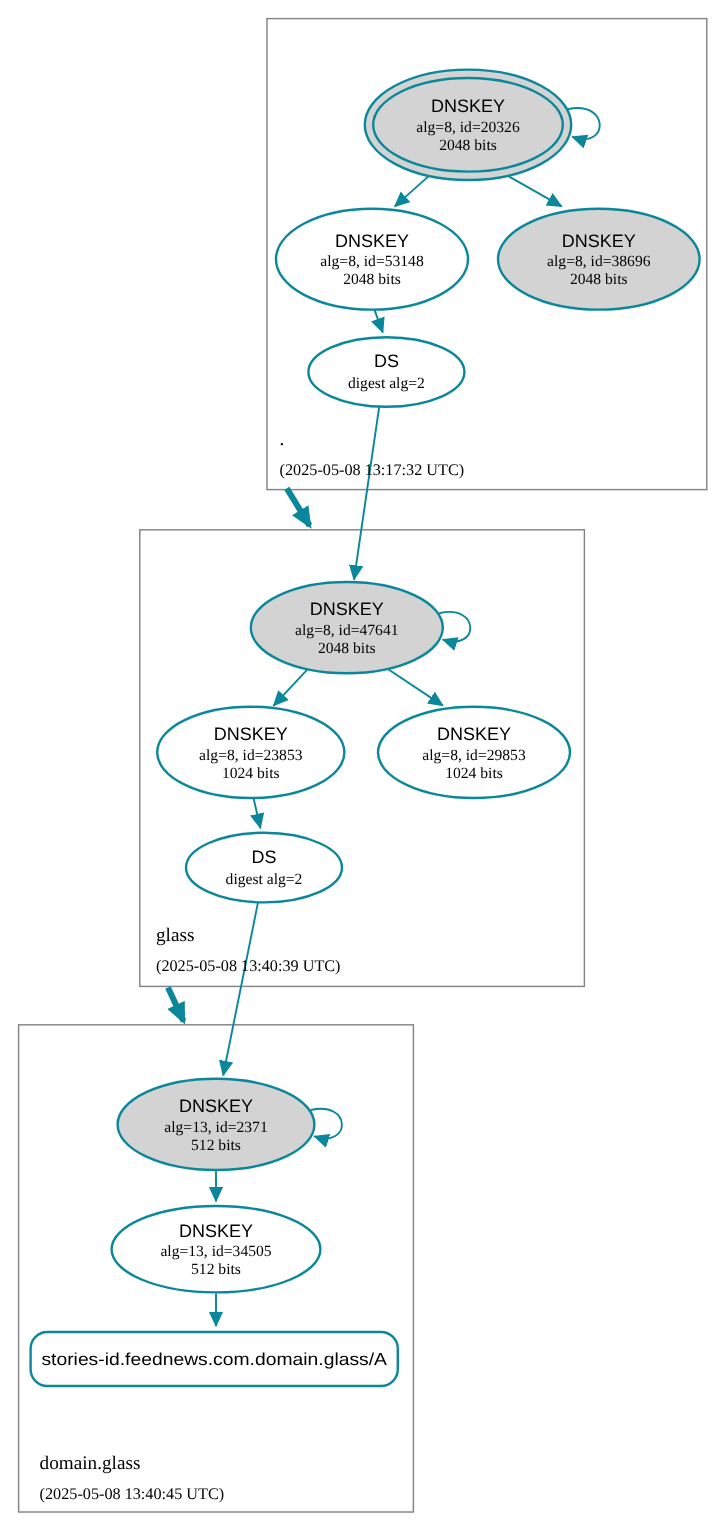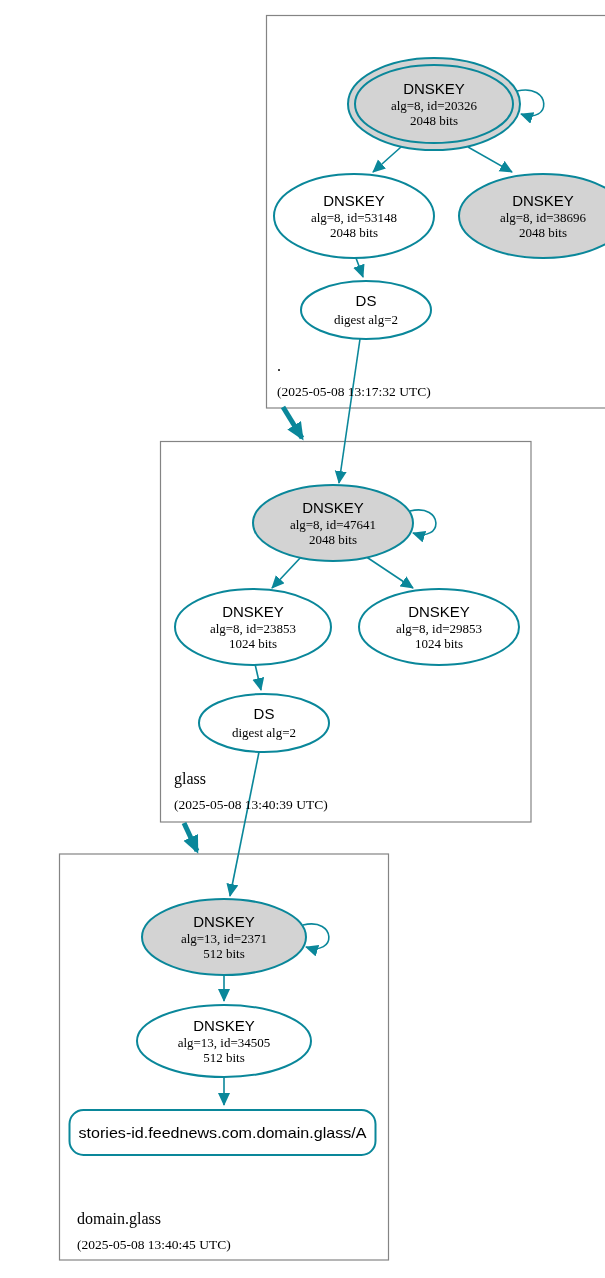--- a/index.html
+++ b/index.html
@@ -4,21 +4,21 @@
 <style>
   :root{
     --edge_secure:#0a879a;
     --node_fill_ksk:#d3d3d3;
     --node_fill_default:#ffffff;
     --box_border:#848484;
     --text_color:#000000;
     --background:#ffffff;
   }
   html,body{margin:0;padding:0;background:var(--background);}
-  .stage{position:relative;width:558px;height:1278px;background:var(--background);margin-left:44px;}
+  .stage{position:relative;width:558px;height:1278px;background:var(--background);}
   svg{display:block;font-family:"Liberation Serif",serif;}
   .box{fill:none;stroke:var(--box_border);stroke-width:1.2px;}
   .edge{fill:none;stroke:var(--edge_secure);stroke-width:1.6px;}
   .edge-thick{fill:none;stroke:var(--edge_secure);stroke-width:5px;}
   .node-shape{stroke:var(--edge_secure);stroke-width:2px;}
   .fill-ksk{fill:var(--node_fill_ksk);}
   .fill-plain{fill:var(--node_fill_default);}
   .no-fill{fill:none;}
   text{fill:var(--text_color);}
   .node-title{font-family:"Liberation Sans",sans-serif;font-size:15px;text-anchor:middle;}

